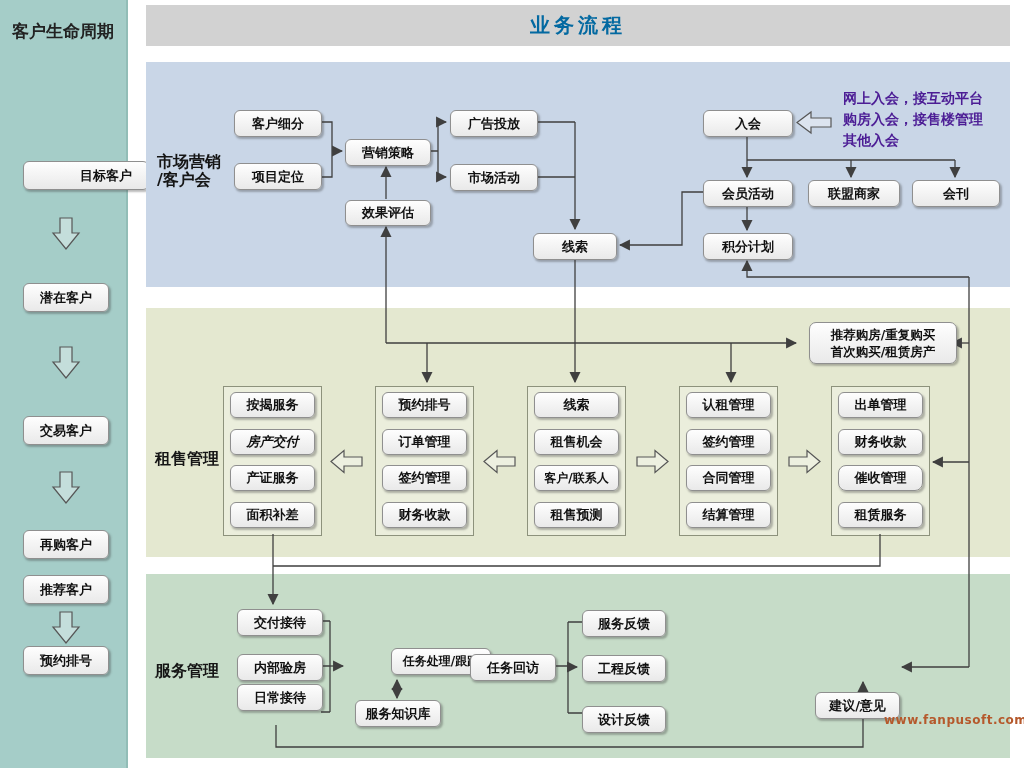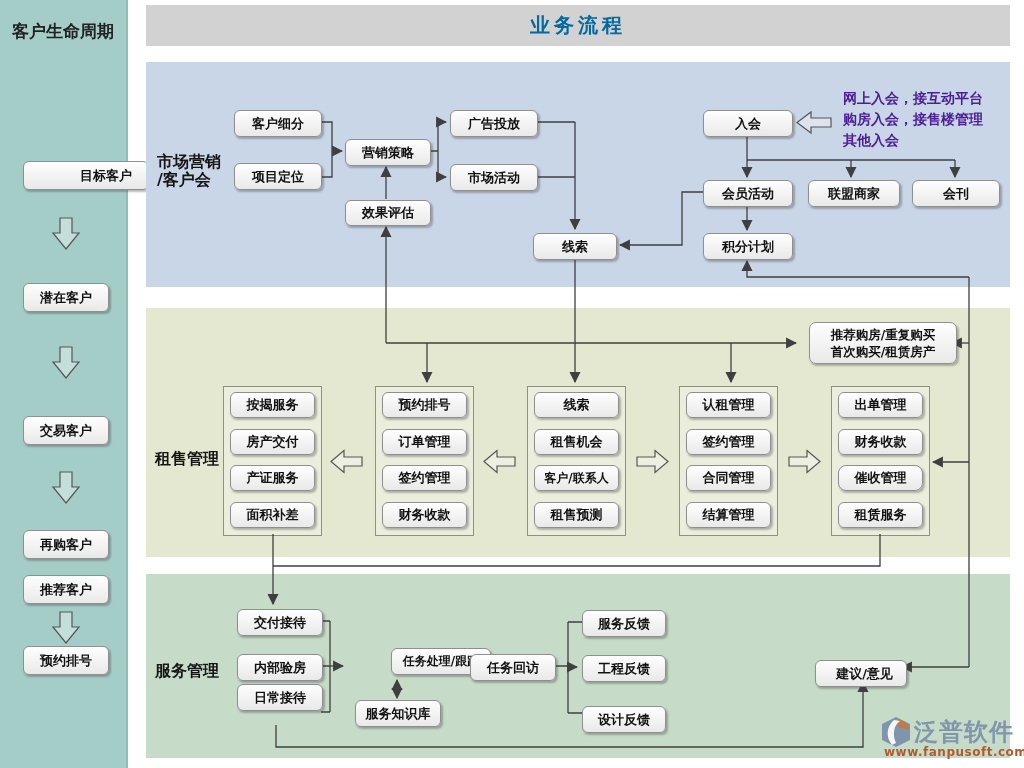--- a/index.html
+++ b/index.html
@@ -152,21 +152,21 @@
     <div>购房入会，接售楼管理</div>
     <div>其他入会</div>
   </div>
 
   <div class="note-box">
     <span>推荐购房/重复购买</span>
     <span>首次购买/租赁房产</span>
   </div>
 
   <div class="node" style="left:230px;top:392px;width:83px;height:24px;">按揭服务</div>
-  <div class="node" style="left:230px;top:429px;width:83px;height:24px;">房产交付</div>
+  <div class="node" style="left:230px;top:429px;width:83px;height:24px;font-style:italic;">房产交付</div>
   <div class="node" style="left:230px;top:465px;width:83px;height:24px;">产证服务</div>
   <div class="node" style="left:230px;top:502px;width:83px;height:24px;">面积补差</div>
 
   <div class="node" style="left:382px;top:392px;width:83px;height:24px;">预约排号</div>
   <div class="node" style="left:382px;top:429px;width:83px;height:24px;">订单管理</div>
   <div class="node" style="left:382px;top:465px;width:83px;height:24px;">签约管理</div>
   <div class="node" style="left:382px;top:502px;width:83px;height:24px;">财务收款</div>
 
   <div class="node" style="left:534px;top:392px;width:83px;height:24px;">线索</div>
   <div class="node" style="left:534px;top:429px;width:83px;height:24px;">租售机会</div>
@@ -185,27 +185,19 @@
 
   <div class="node" style="left:237px;top:609px;width:84px;height:25px;">交付接待</div>
   <div class="node" style="left:237px;top:654px;width:84px;height:25px;">内部验房</div>
   <div class="node" style="left:237px;top:684px;width:84px;height:25px;">日常接待</div>
   <div class="node small" style="left:348px;top:648px;width:98px;height:25px;margin-left:43px;">任务处理/跟踪</div>
   <div class="node" style="left:355px;top:700px;width:84px;height:25px;">服务知识库</div>
   <div class="node" style="left:470px;top:654px;width:84px;height:25px;">任务回访</div>
   <div class="node" style="left:582px;top:610px;width:82px;height:25px;">服务反馈</div>
   <div class="node" style="left:582px;top:655px;width:82px;height:25px;">工程反馈</div>
   <div class="node" style="left:582px;top:706px;width:82px;height:25px;">设计反馈</div>
-  <div class="node" style="left:815px;top:660px;width:83px;height:25px;padding-left:7px;">建议/意见</div>
+  <div class="node" style="left:815px;top:692px;width:83px;height:25px;">建议/意见</div>
 
   <div class="logo">
-    <div class="logo-row">
-      <svg width="34" height="32" viewBox="0 0 34 32">
-        <path d="M16,1 L30,8 V24 L16,31 L2,24 V8 Z" fill="#7f95ac"></path>
-        <path d="M18,3 C26,5 30,10 29,14 L18,11 Z" fill="#bf7a50"></path>
-        <path d="M20,5 C14,9 12,18 16,27 L12,29 C5,20 7,10 14,4 Z" fill="#ffffff" opacity="0.92"></path>
-      </svg>
-      <span class="logo-name">泛普软件</span>
-    </div>
     <div class="logo-url">www.fanpusoft.com</div>
   </div>
 
 </div>
 
 </body></html>

